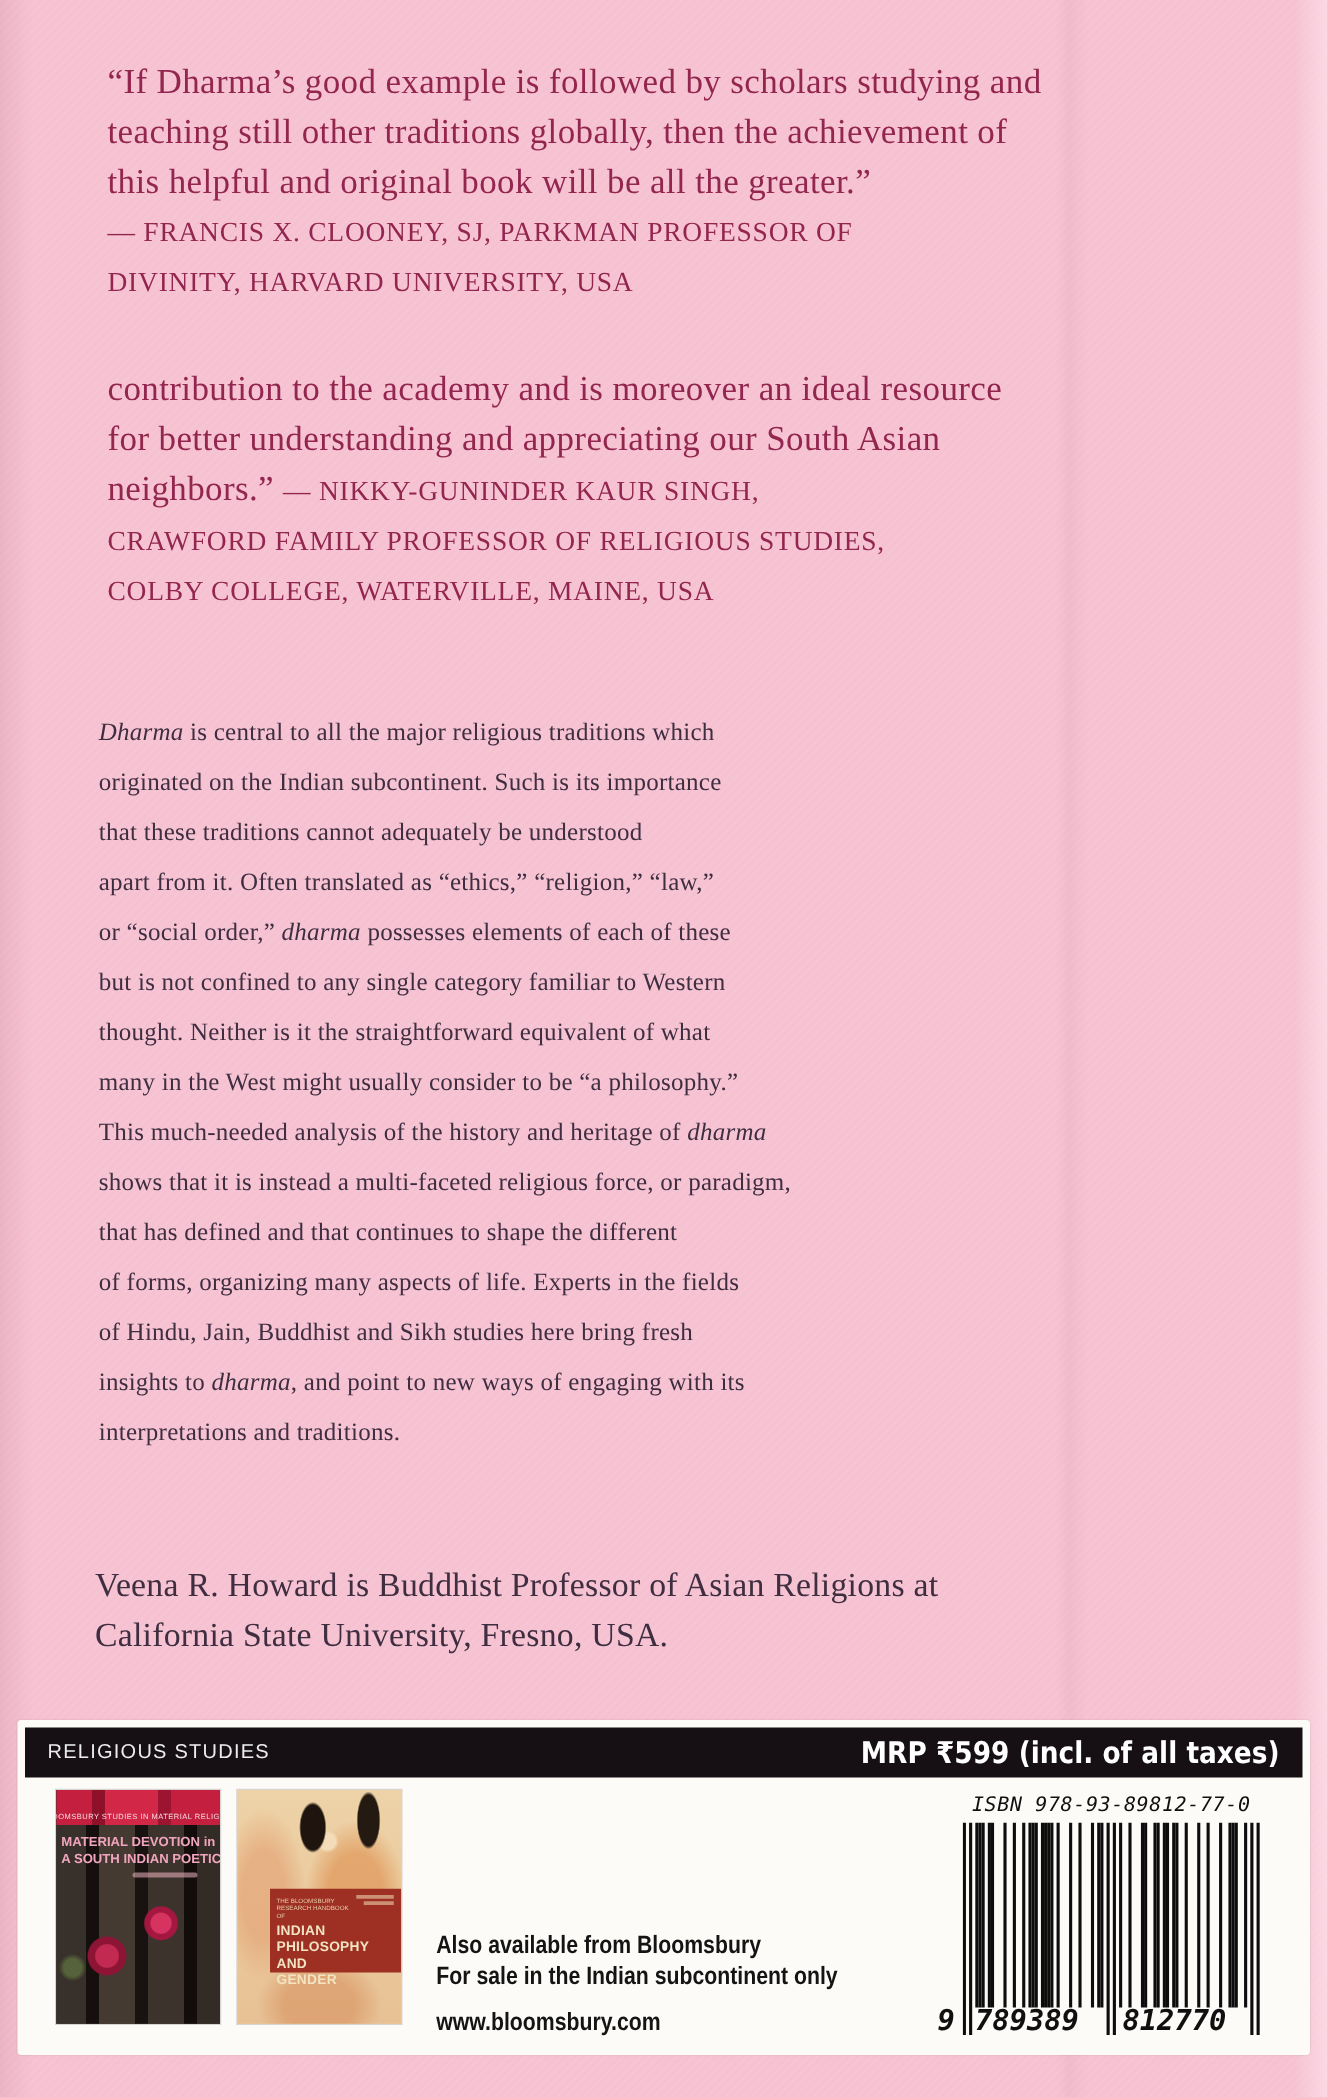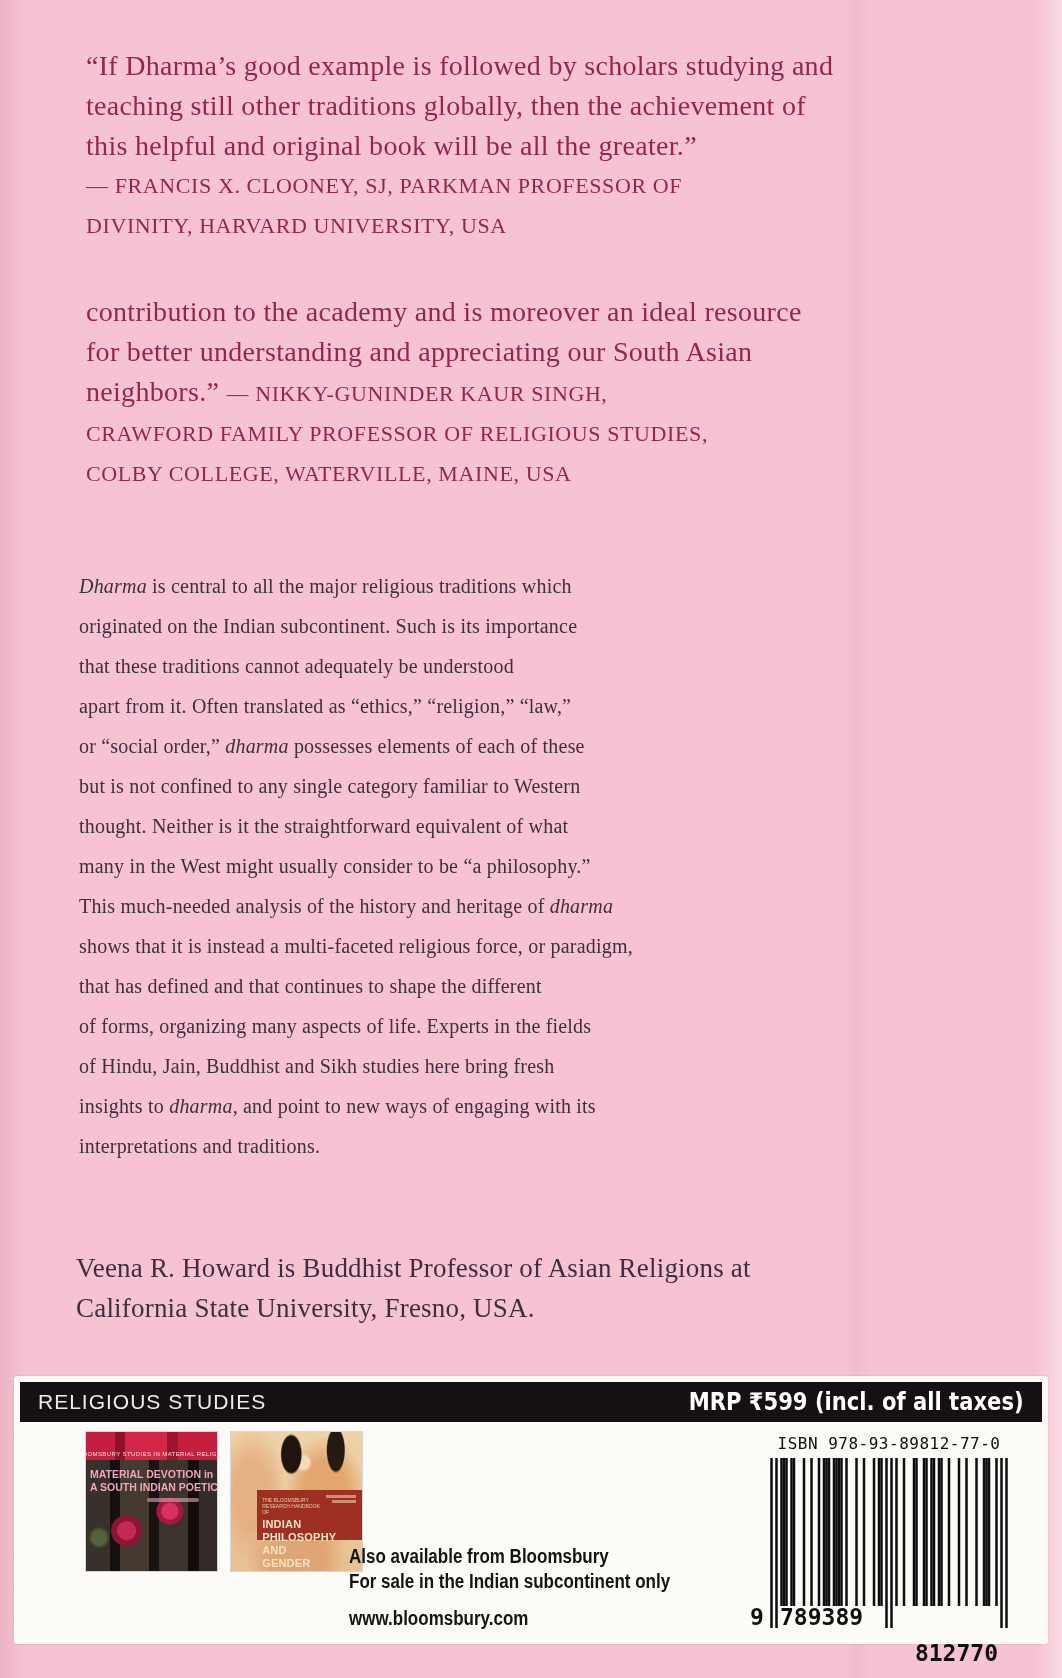--- a/index.html
+++ b/index.html
@@ -29,26 +29,26 @@
 
   
   .description{position:absolute;left:79px;top:566px;width:930px;color:#3f2e40;font-size:20px;line-height:40px;letter-spacing:.2px;}
   .bio{position:absolute;left:76px;top:1248px;width:930px;color:#3f2e40;font-size:27px;line-height:40px;letter-spacing:.2px;}
 
   
   .panel{position:absolute;left:14px;top:1376px;width:1034px;height:268px;background:#fcfbf8;border-radius:3px;box-shadow:0 0 0 1px rgba(0,0,0,.04);}
   .blackbar{position:absolute;left:6px;top:6px;right:6px;height:40px;background:#161015;
     display:flex;align-items:center;justify-content:space-between;padding:0 18px;box-sizing:border-box;
     font-family:"Liberation Sans",sans-serif;}
-  .category{color:#ececec;font-size:21px;letter-spacing:1px;}
+  .category{color:#ececec;font-size:16px;letter-spacing:1px;}
   .price{color:#ffffff;font-size:24px;font-weight:bold;font-family:"DejaVu Sans",sans-serif;
     transform:scaleX(.88);transform-origin:right center;white-space:nowrap;}
 
   
-  .thumb{position:absolute;top:56px;width:131px;height:139px;overflow:hidden;box-shadow:0 0 0 1px rgba(0,0,0,.15);margin-left:41px;}
+  .thumb{position:absolute;top:56px;width:131px;height:187px;overflow:hidden;box-shadow:0 0 0 1px rgba(0,0,0,.15);}
   .t1{left:31px;background-color:#1d1713;
     background-image:
       radial-gradient(circle at 64% 57%, #d63360 0 8px, #a31740 9px 13px, rgba(0,0,0,0) 14px),
       radial-gradient(circle at 31% 71%, #c22a52 0 9px, #8e1436 10px 15px, rgba(0,0,0,0) 16px),
       radial-gradient(circle at 10% 76%, #55633a 0 7px, rgba(0,0,0,0) 11px),
       linear-gradient(90deg, #38302a 0 18%, #15100d 18% 26%, #443a31 26% 48%, #181210 48% 56%, #3c332c 56% 78%, #120d0b 78% 86%, #332b25 86% 100%);
   }
   .t1-band{position:absolute;left:0;top:0;right:0;height:28px;
     background:linear-gradient(90deg,#c41f3e 0 22%,#8f1129 22% 30%,#d22746 30% 62%,#9c1530 62% 70%,#c41f3e 70% 100%);
     display:flex;align-items:flex-end;justify-content:center;}
@@ -72,27 +72,27 @@
   .t2-auth-dash{position:absolute;right:6px;top:5px;width:30px;height:3px;background:rgba(235,210,170,.6);}
   .t2-auth-dash.d2{top:10px;width:24px;}
   .t2-title{font-family:"Liberation Sans",sans-serif;font-weight:bold;color:#f2e3c3;font-size:11px;line-height:13px;margin-top:3px;letter-spacing:.2px;}
 
   
   .avail{position:absolute;left:335px;top:168px;font-family:"Liberation Sans",sans-serif;font-weight:bold;color:#141414;
     font-size:20px;line-height:25px;transform:scaleX(.85);transform-origin:left top;white-space:nowrap;}
   .avail .website{margin-top:12px;display:block;}
 
   
-  .barcode{position:absolute;left:744px;top:58px;width:262px;color:#101010;text-align:center;}
+  .barcode{position:absolute;left:744px;top:58px;width:262px;color:#101010;text-align:center;font-style:italic;}
   .isbn{font-family:"DejaVu Sans Mono",monospace;font-size:16px;letter-spacing:.5px;white-space:nowrap;margin-bottom:5px;}
   .bc-wrap{position:relative;width:238px;margin:0 auto;height:172px;}
   .bc-digits span{position:absolute;top:146px;font-family:"DejaVu Sans Mono",monospace;font-size:23px;font-weight:bold;}
   .bc-d1{left:-20px;}
   .bc-d2{left:10px;width:100px;text-align:left;}
-  .bc-d3{left:128px;width:100px;text-align:right;margin-top:36px;}
+  .bc-d3{left:128px;width:100px;text-align:left;}
 </style>
 </head>
 <body>
 
 <div class="page">
 
   <section class="quote q1">
     <div>
         <div class="line">“If Dharma’s good example is followed by scholars studying and</div>
         <div class="line">teaching still other traditions globally, then the achievement of</div>

